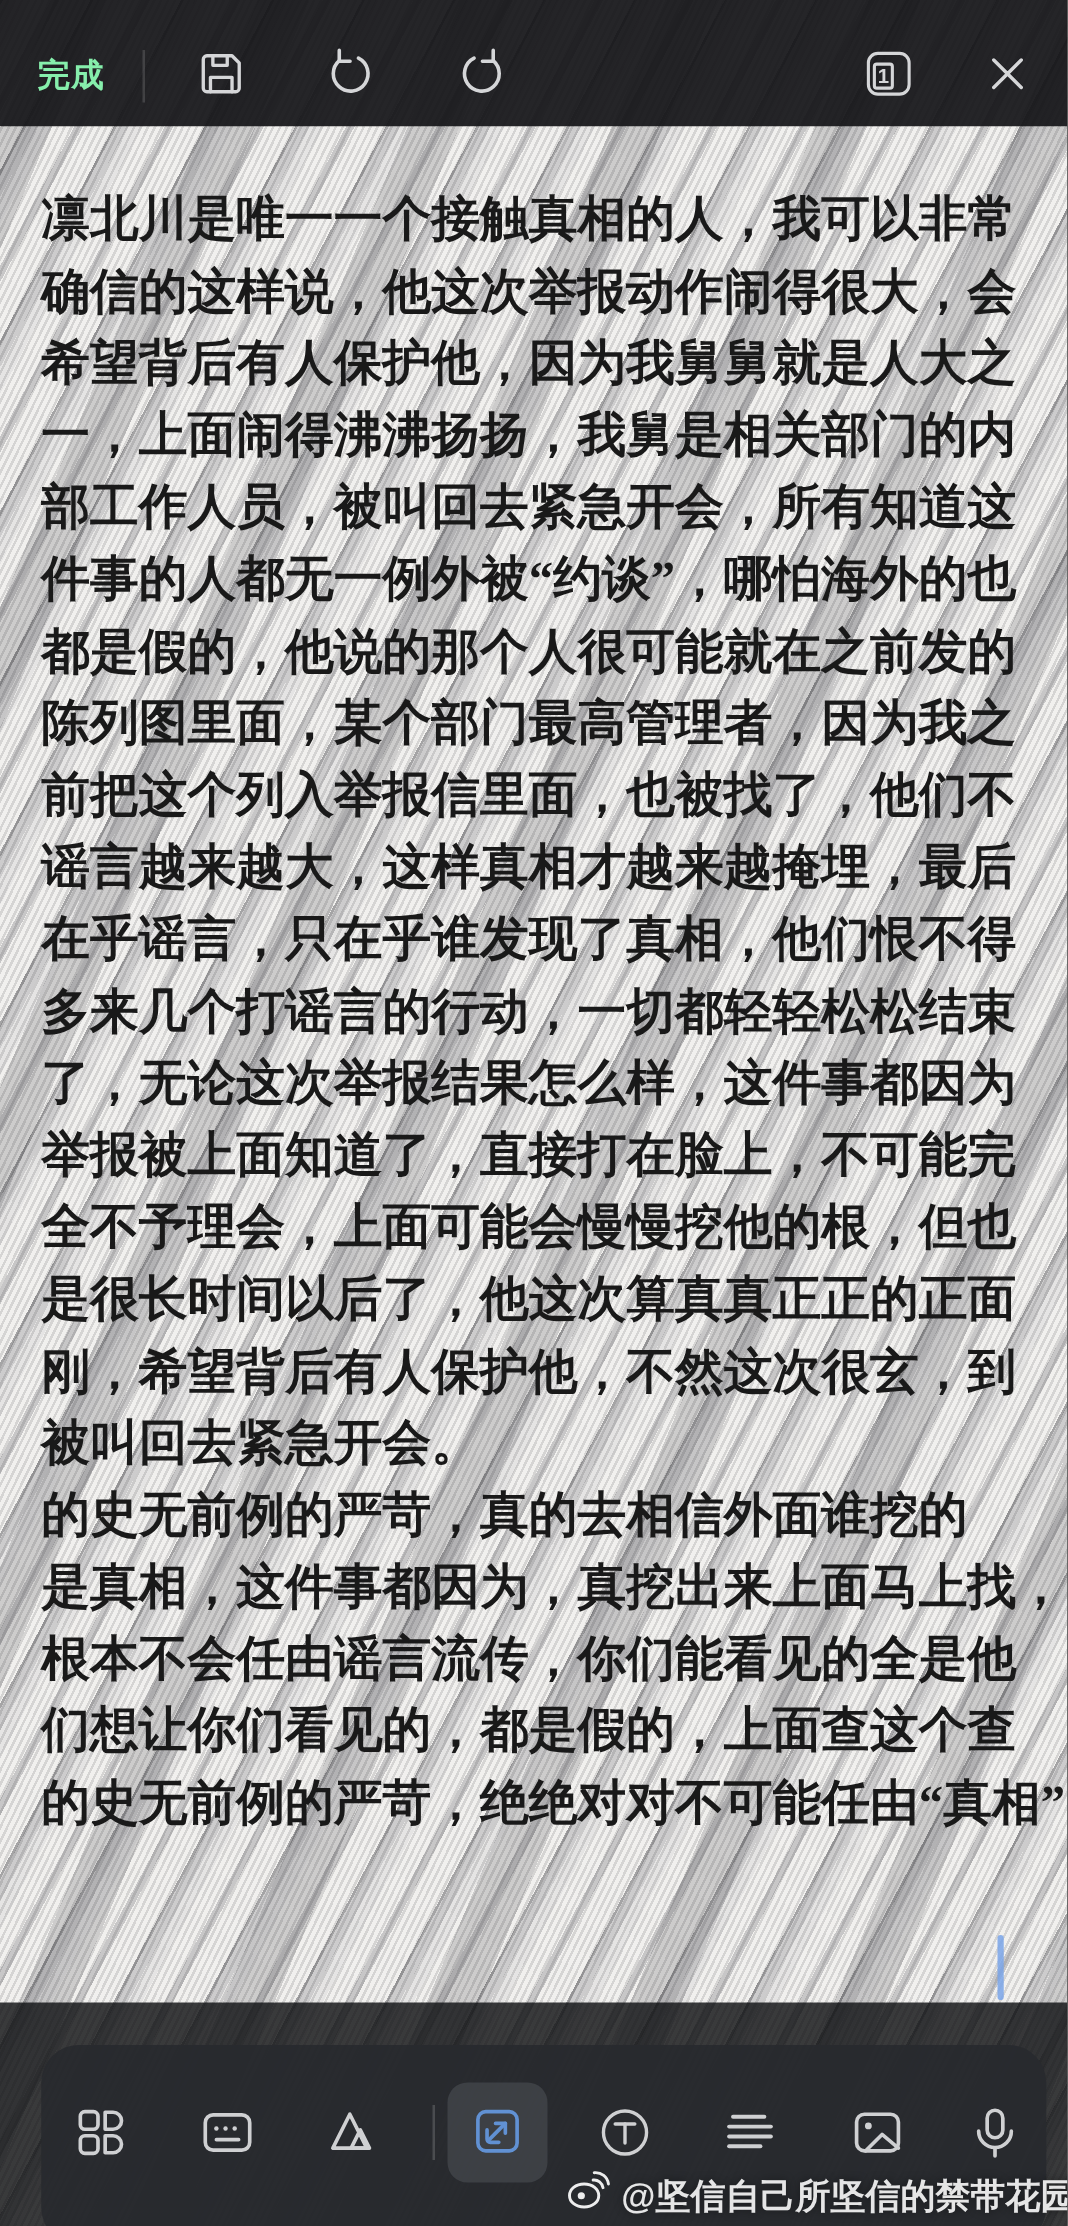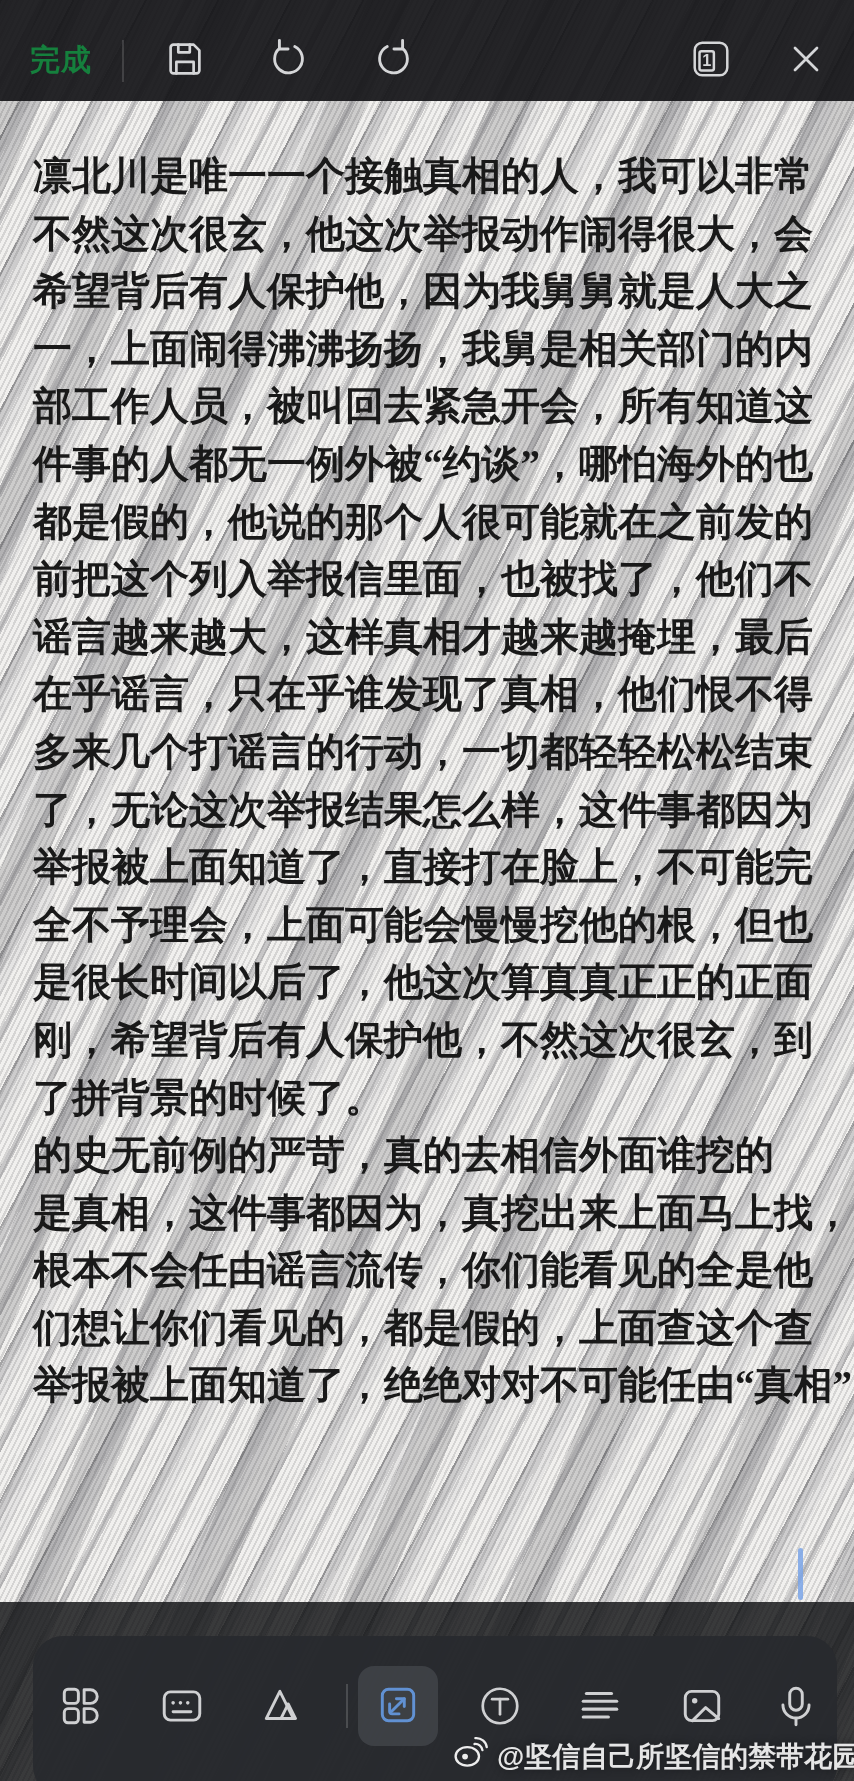--- a/index.html
+++ b/index.html
@@ -22,21 +22,21 @@
   .tline{white-space:pre;}
   .cursor{position:absolute;left:798px;top:1548px;width:5px;height:52px;
     background:#7aa5e8;border-radius:3px;opacity:.85;}
   
   .topbar{
     position:absolute;left:0;top:0;right:0;height:101px;box-sizing:border-box;
     background:rgba(21,22,25,0.93);
     display:flex;align-items:center;padding:20px 26px 0 30px;
   }
   .btn{background:none;border:none;padding:0;margin:0;cursor:pointer;display:flex;align-items:center;}
-  .done{font-family:inherit;font-size:30px;font-weight:700;color:#15803d;letter-spacing:1px;text-align:center;}
+  .done{font-family:inherit;font-size:26px;font-weight:700;color:#86efac;letter-spacing:1px;text-align:center;}
   .vdiv{width:2px;height:42px;background:rgba(255,255,255,0.14);margin-left:30px;}
   .tb-save{margin-left:38px;}
   .tb-undo{margin-left:58px;}
   .tb-redo{margin-left:58px;}
   .spacer{flex:1;}
   .tb-close{margin-left:50px;}
   
   .bottom-overlay{position:absolute;left:0;right:0;top:1602px;bottom:0;
     background:rgba(16,17,19,0.82);}
   .toolbar-panel{
@@ -66,63 +66,64 @@
 </style>
 </head>
 <body>
 
 <div class="screen">
 
   <div class="text-layer">
 
       <div class="tline">凛北川是唯一一个接触真相的人，我可以非常</div>
 
-      <div class="tline">不然这次很玄，他这次举报动作闹得很大，会</div>
+      <div class="tline">确信的这样说，他这次举报动作闹得很大，会</div>
 
       <div class="tline">希望背后有人保护他，因为我舅舅就是人大之</div>
 
       <div class="tline">一，上面闹得沸沸扬扬，我舅是相关部门的内</div>
 
       <div class="tline">部工作人员，被叫回去紧急开会，所有知道这</div>
 
       <div class="tline">件事的人都无一例外被“约谈”，哪怕海外的也</div>
 
 
       <div class="tline">都是假的，他说的那个人很可能就在之前发的</div>
 
+      <div class="tline">陈列图里面，某个部门最高管理者，因为我之</div>
 
       <div class="tline">前把这个列入举报信里面，也被找了，他们不</div>
 
       <div class="tline">谣言越来越大，这样真相才越来越掩埋，最后</div>
 
       <div class="tline">在乎谣言，只在乎谁发现了真相，他们恨不得</div>
 
       <div class="tline">多来几个打谣言的行动，一切都轻轻松松结束</div>
 
       <div class="tline">了，无论这次举报结果怎么样，这件事都因为</div>
 
       <div class="tline">举报被上面知道了，直接打在脸上，不可能完</div>
 
       <div class="tline">全不予理会，上面可能会慢慢挖他的根，但也</div>
 
       <div class="tline">是很长时间以后了，他这次算真真正正的正面</div>
 
       <div class="tline">刚，希望背后有人保护他，不然这次很玄，到</div>
 
-      <div class="tline">了拼背景的时候了。</div>
+      <div class="tline">被叫回去紧急开会。</div>
 
       <div class="tline">的史无前例的严苛，真的去相信外面谁挖的</div>
 
       <div class="tline">是真相，这件事都因为，真挖出来上面马上找，</div>
 
       <div class="tline">根本不会任由谣言流传，你们能看见的全是他</div>
 
       <div class="tline">们想让你们看见的，都是假的，上面查这个查</div>
 
-      <div class="tline">举报被上面知道了，绝绝对对不可能任由“真相”</div>
+      <div class="tline">的史无前例的严苛，绝绝对对不可能任由“真相”</div>
 
     </div>
   <div class="cursor"></div>
 
   <div class="topbar">
     <button class="btn done">完成</button>
     <div class="vdiv"></div>
 
     <button class="btn tb-save">
       <span>

